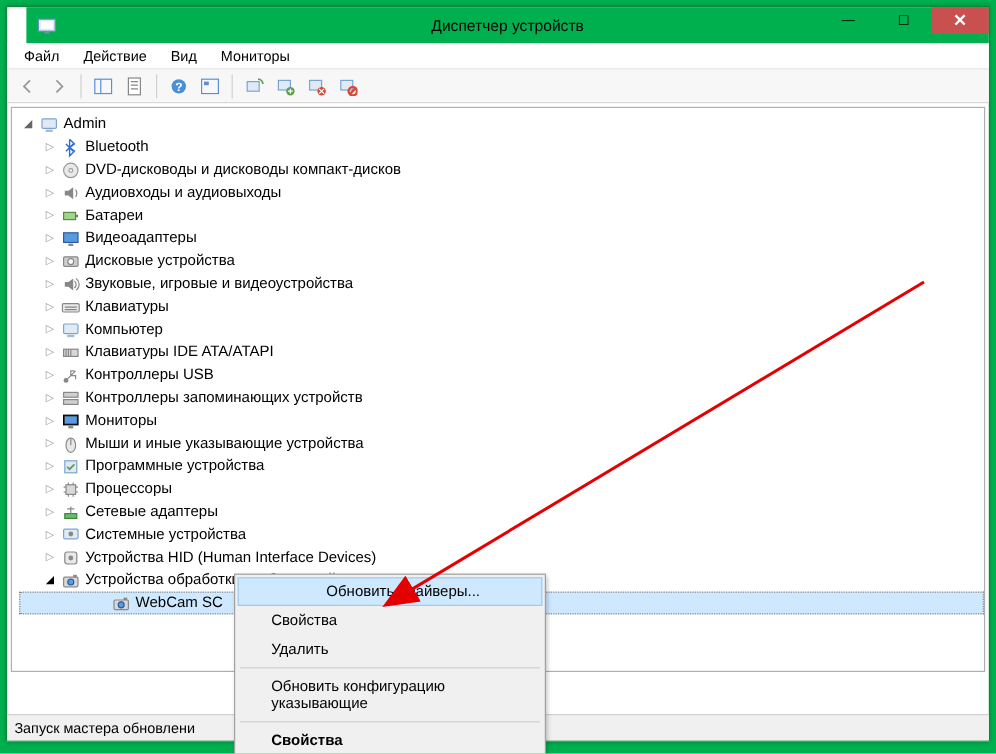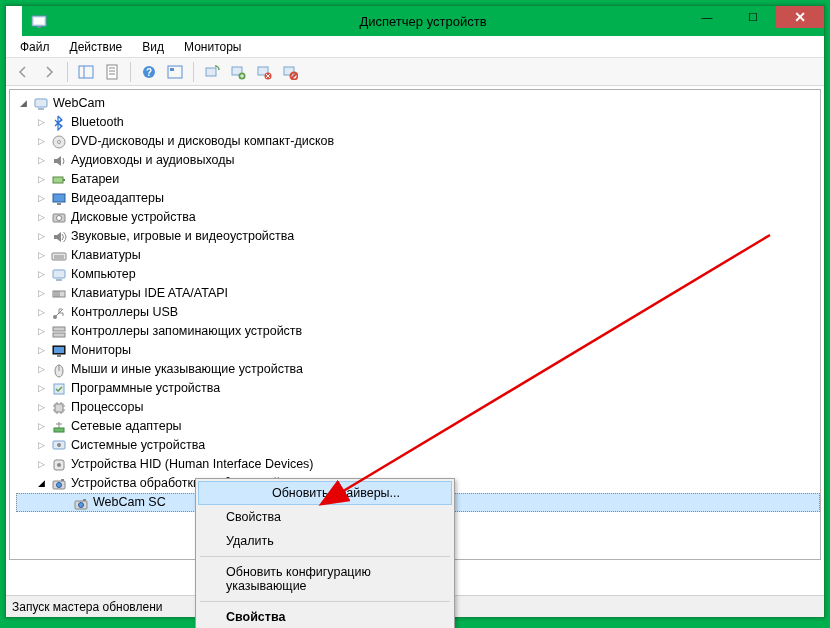--- a/index.html
+++ b/index.html
@@ -112,21 +112,21 @@
     display:flex; align-items:center; justify-content:center;
     color:#666;
     font-size: 9px;
   }
   .node .iconbox {
     width:16px; height:16px;
     display:flex; align-items:center; justify-content:center;
   }
   .lvl0 { padding-left: 2px; }
   .lvl1 { padding-left: 20px; }
-  .lvl2 { padding-left: 42px; align-items: flex-end; }
+  .lvl2 { padding-left: 62px; }
   .selected {
     background:#cde8ff;
     outline: 1px dotted #888;
     outline-offset: -1px;
   }
   
   .ctxmenu {
     position:absolute;
     top: 478px;
     left: 195px;
@@ -270,21 +270,21 @@
   <div class="content">
     <div class="tree">
       <div class="node lvl0">
         <span class="expander">◢</span>
         <span class="iconbox">
             <svg width="16" height="16" viewBox="0 0 16 16">
               <rect x="2" y="3" width="12" height="8" rx="1" fill="#dfeaf5" stroke="#7ba5d0"></rect>
               <rect x="5" y="12" width="6" height="2" fill="#aabbd0"></rect>
             </svg>
           </span>
-        <span>WebCam</span>
+        <span>Admin</span>
       </div>
 
       <div id="categories">
           <div class="node lvl1">
             <span class="expander" style="color:#999">▷</span>
             <span class="iconbox">
               <svg width="16" height="16" viewBox="0 0 16 16">
                 <path d="M7 1 L11 5 L7 8 L11 11 L7 15 V1 M4 5 L10 11 M4 11 L10 5" stroke="#2b6fd6" stroke-width="1.2" fill="none"></path>
               </svg>
             </span>

